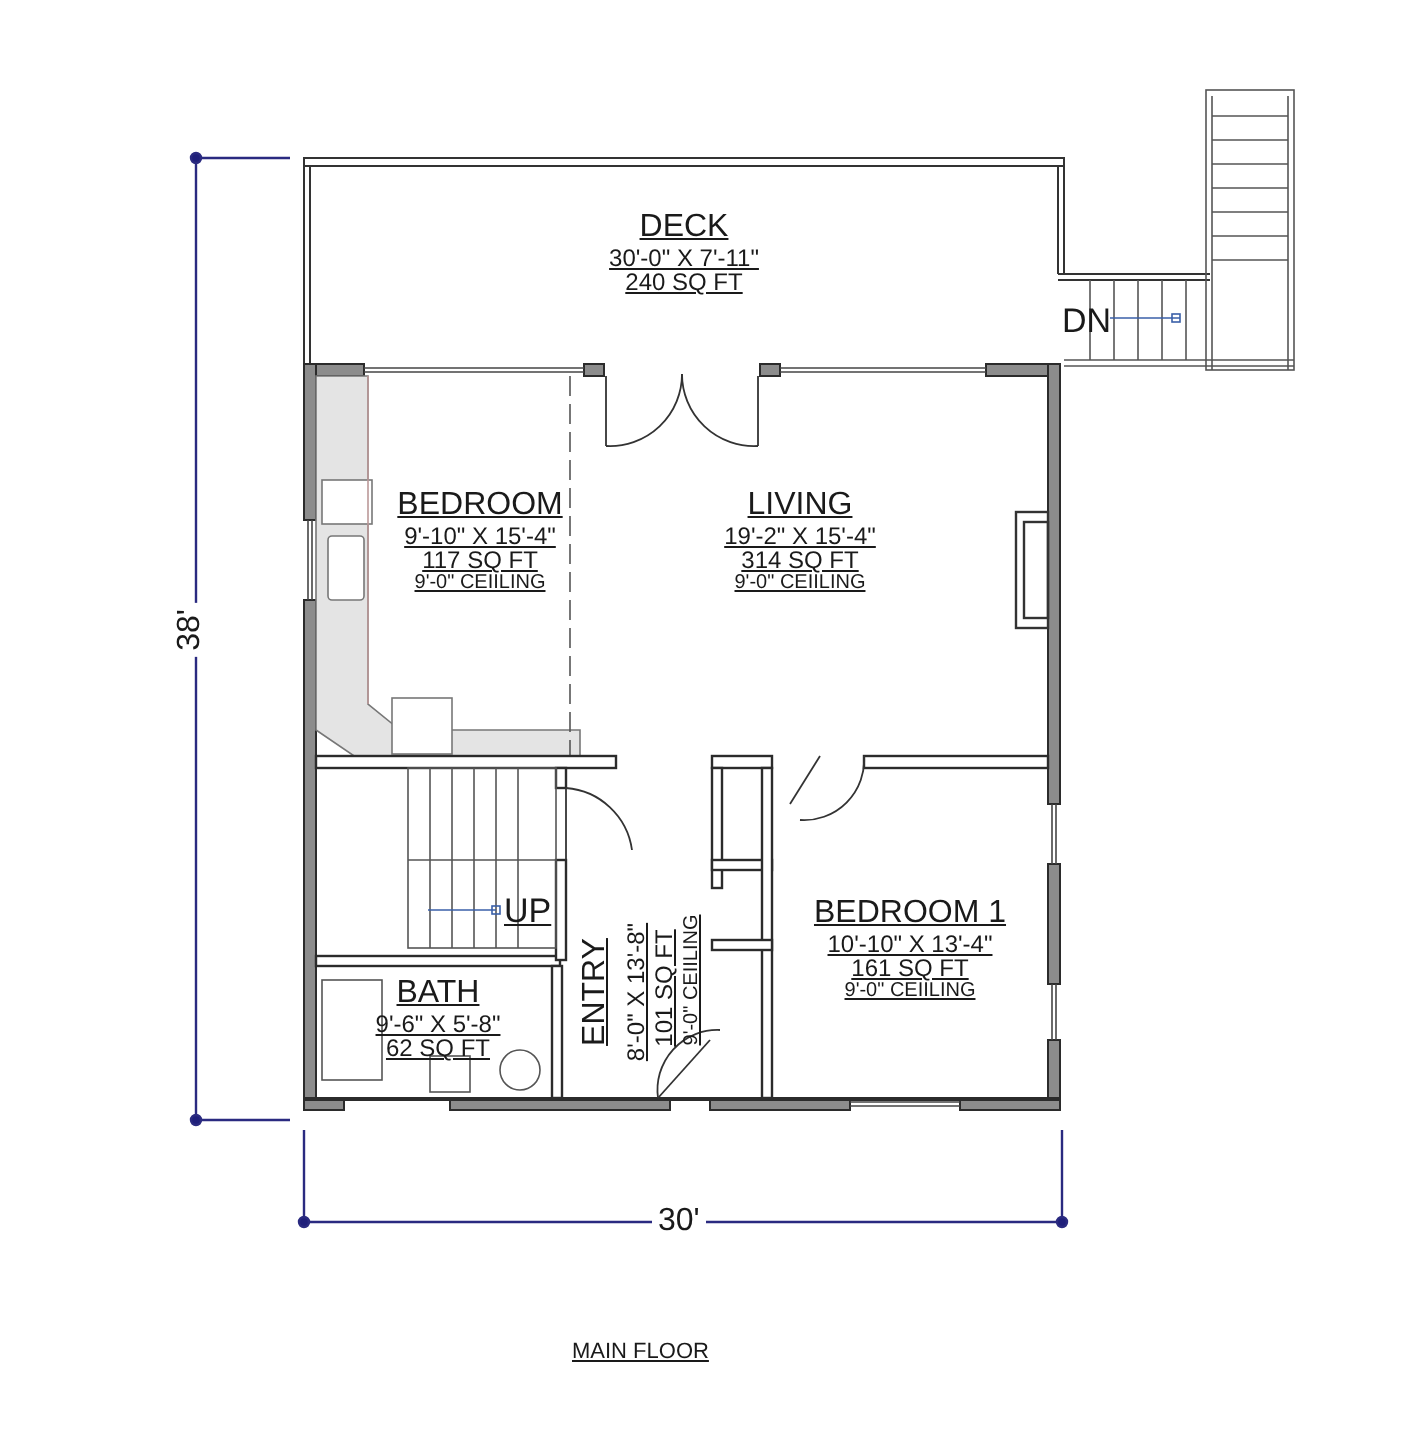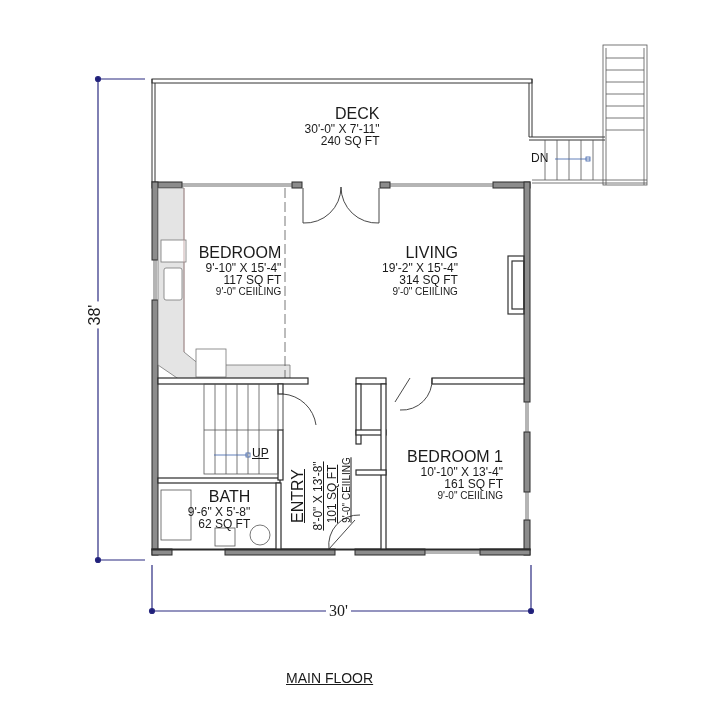--- a/index.html
+++ b/index.html
@@ -1,25 +1,25 @@
 <!DOCTYPE html>
 <html><head>
 <meta charset="utf-8">
 <style>
   html, body { margin: 0; padding: 0; background: #ffffff; }
   body { width: 711px; height: 722px; position: relative; overflow: hidden; font-family: "Liberation Sans", sans-serif; color: #1a1a1a; }
   svg { position: absolute; left: 0; top: 0; }
-  .lbl { position: absolute; text-align: right; line-height: 1.05; white-space: nowrap; transform: translateX(-50%); }
+  .lbl { position: absolute; text-align: center; text-decoration: underline; line-height: 1.05; white-space: nowrap; transform: translateX(-50%); }
   .lbl .t { font-size: 16px; display: block; }
   .lbl .s { font-size: 12px; display: block; }
   .lbl .c { font-size: 10px; display: block; }
   .rot { position: absolute; transform-origin: center; transform: translate(-50%,-50%) rotate(-90deg); text-decoration: underline; white-space: nowrap; text-align: center; }
   .dim { position: absolute; font-size: 16px; background: #fff; padding: 0 3px; }
-  .caption { position: absolute; left: 286px; top: 670px; font-size: 14px; text-decoration: underline; }
-  .mark { position: absolute; font-size: 12px; }
+  .caption { position: absolute; left: 286px; top: 670px; font-size: 11px; text-decoration: underline; }
+  .mark { position: absolute; font-size: 17px; }
 </style>
 </head>
 <body>
 
 <svg width="711" height="722" viewBox="0 0 711 722">
 
   <g stroke="#2a2a80" stroke-width="1.2" fill="#1f1f7a">
     <line x1="98" y1="79" x2="98" y2="560"></line>
     <line x1="98" y1="79" x2="145" y2="79"></line>
     <line x1="98" y1="560" x2="145" y2="560"></line>
@@ -167,21 +167,21 @@
   <span class="s">240 SQ FT</span>
 </div>
 
 <div class="lbl" style="left:240px;top:245px;">
   <span class="t">BEDROOM</span>
   <span class="s">9'-10" X 15'-4"</span>
   <span class="s">117 SQ FT</span>
   <span class="c">9'-0" CEIILING</span>
 </div>
 
-<div class="lbl" style="left:400px;top:245px;margin-left:20px;">
+<div class="lbl" style="left:400px;top:245px;">
   <span class="t">LIVING</span>
   <span class="s">19'-2" X 15'-4"</span>
   <span class="s">314 SQ FT</span>
   <span class="c">9'-0" CEIILING</span>
 </div>
 
 <div class="lbl" style="left:455px;top:449px;">
   <span class="t">BEDROOM 1</span>
   <span class="s">10'-10" X 13'-4"</span>
   <span class="s">161 SQ FT</span>
@@ -196,15 +196,15 @@
 
 <div class="rot" style="left:298px;top:496px;font-size:16px;">ENTRY</div>
 <div class="rot" style="left:318px;top:496px;font-size:12px;">8'-0" X 13'-8"</div>
 <div class="rot" style="left:332px;top:494px;font-size:12px;">101 SQ FT</div>
 <div class="rot" style="left:346px;top:490px;font-size:10px;">9'-0" CEIILING</div>
 
 <div class="mark" style="left:252px;top:446px;text-decoration:underline;">UP</div>
 <div class="mark" style="left:531px;top:151px;">DN</div>
 
 <div class="dim" style="left:82px;top:306px;transform:rotate(-90deg);">38'</div>
-<div class="dim" style="left:326px;top:602px;font-family:Liberation Serif, serif;">30'</div>
+<div class="dim" style="left:326px;top:602px;">30'</div>
 
 <div class="caption">MAIN FLOOR</div>
 
 </body></html>

